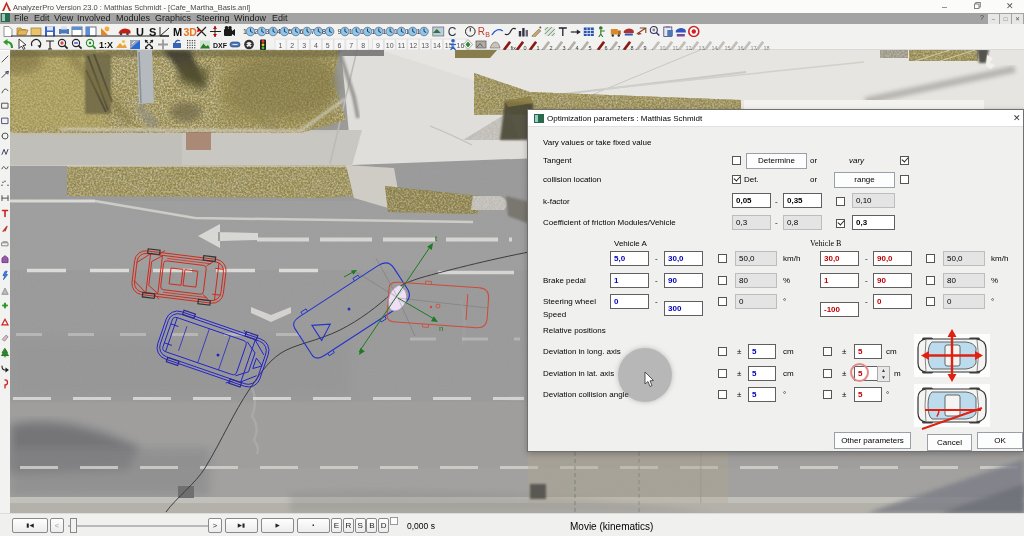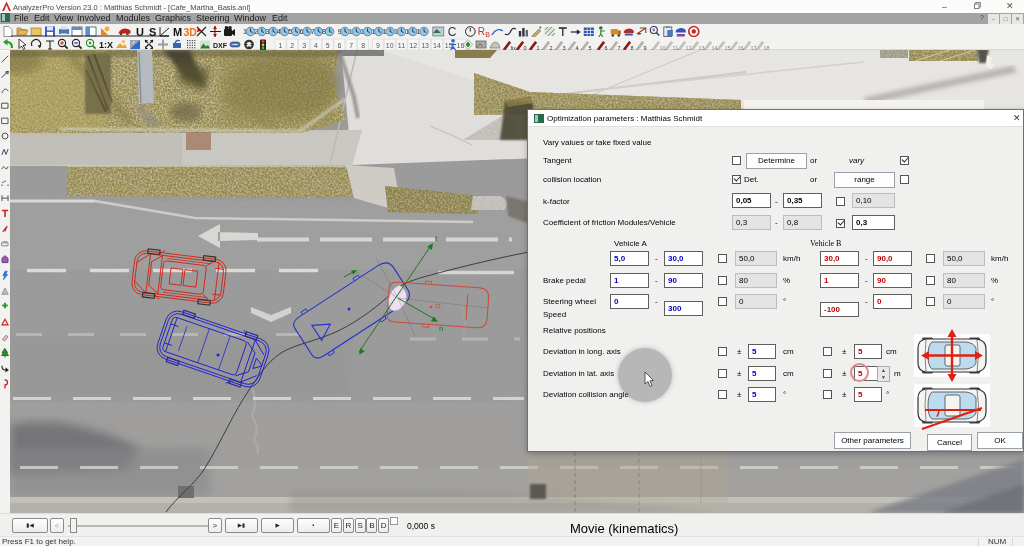--- a/index.html
+++ b/index.html
@@ -782,20 +782,14 @@
       <span class="pbtn" style="left:225px;width:33px;font-size:5.5px">▶▮</span>
       <span class="pbtn" style="left:261px;width:33px;font-size:5.5px">▶</span>
       <span class="pbtn" style="left:297px;width:33px;font-size:5.5px">▪</span>
       <span class="pbtn" style="left:331.0px;width:11px;font-size:8px">E</span>
       <span class="pbtn" style="left:342.8px;width:11px;font-size:8px">R</span>
       <span class="pbtn" style="left:354.6px;width:11px;font-size:8px">S</span>
       <span class="pbtn" style="left:366.4px;width:11px;font-size:8px">B</span>
       <span class="pbtn" style="left:378.2px;width:11px;font-size:8px">D</span>
       <span style="position:absolute;left:390px;top:3px;width:8px;height:8px;background:#fdfdfd;border:1px solid #999"></span>
       <span style="position:absolute;left:407px;top:7px;font-size:8.5px">0,000 s</span>
-      <span style="position:absolute;left:570px;top:7px;font-size:13px">Movie (kinematics)</span>
-    </div>
-    <div id="statusbar" class="abs">
-      <span style="position:absolute;left:2px;top:0px">Press F1 to get help.</span>
-      <span style="position:absolute;left:978px;top:1px;width:1px;height:8px;background:#d8d8d8"></span>
-      <span style="position:absolute;left:1012px;top:1px;width:1px;height:8px;background:#d8d8d8"></span>
-      <span style="position:absolute;left:988px;top:0px">NUM</span>
+      <span style="position:absolute;left:570px;top:7px;font-size:10px">Movie (kinematics)</span>
     </div>
   </div>
 </body></html>

